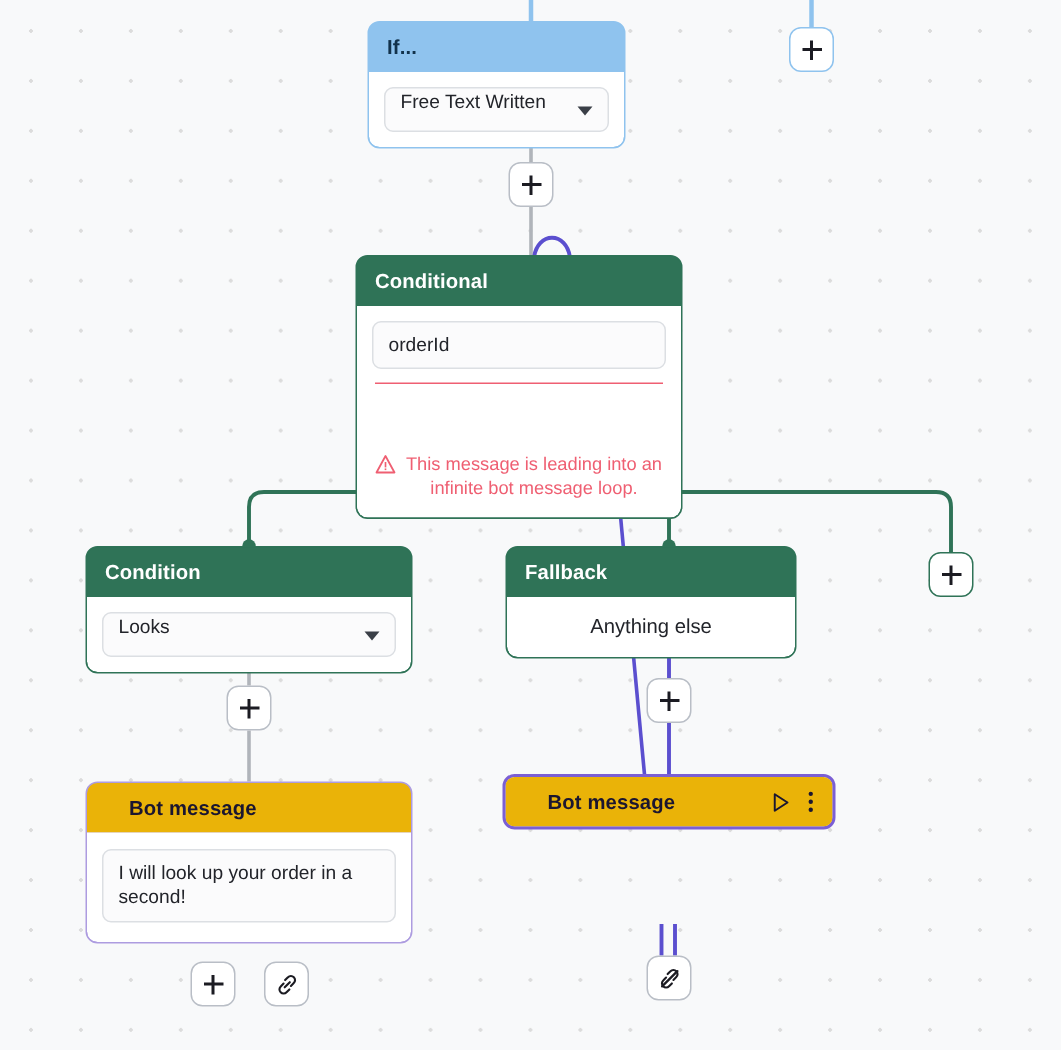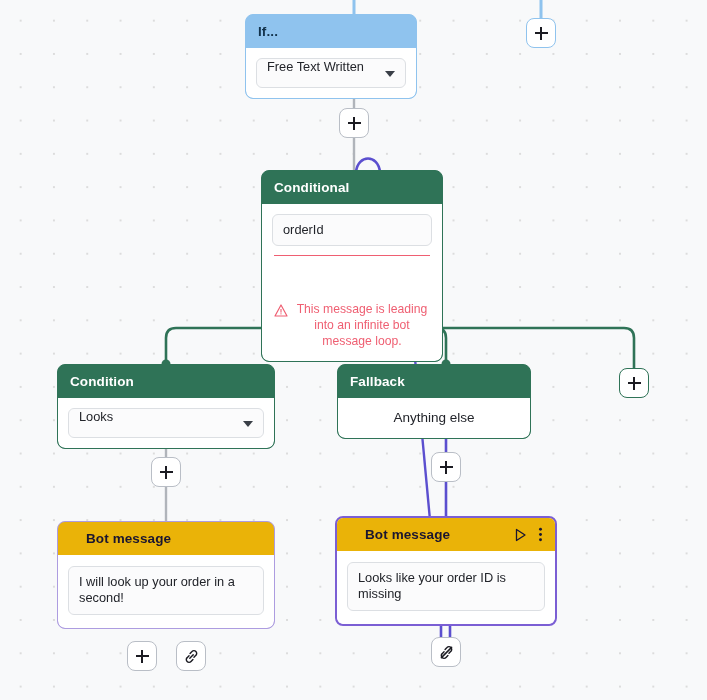--- a/index.html
+++ b/index.html
@@ -96,22 +96,22 @@
   
   .select-box {
     position: relative;
     box-sizing: border-box;
     width: 100%;
     height: 30px;
     border: 1px solid #dcdfe3;
     border-radius: 6px;
     background: #fbfbfc;
     display: flex;
-    align-items: flex-start;
-    padding: 0 10px;
+    align-items: flex-end;
+    padding: 12px 10px;
     font-size: 12.8px;
     color: #22242a;
   }
   .caret {
     position: absolute;
     right: 10px;
     top: 50%;
     width: 0;
     height: 0;
     margin-top: -2px;
@@ -258,21 +258,21 @@
   </div>
 
   <div class="mini-btn blue-b" style="left:526px; top:18px;">
     <span class="plus"></span>
   </div>
 
   <div class="mini-btn" style="left:339px; top:108px;">
     <span class="plus"></span>
   </div>
 
-  <div class="node green" style="left:261px; top:170px; width:182px;">
+  <div class="node green" style="left:237px; top:170px; width:218px;">
     <div class="node-header">
       <span>Conditional</span>
     </div>
     <div class="node-body">
       <div class="text-box">
         <span>orderId</span>
       </div>
       <div class="error-sep"></div>
       <div class="error-row">
         <span class="warn-icon">
@@ -342,25 +342,20 @@
         </span>
         <span class="icon-btn">
           <svg width="5" height="15" viewBox="0 0 5 15">
             <circle cx="2.5" cy="2.2" r="1.45" fill="#1b1630"></circle>
             <circle cx="2.5" cy="7.5" r="1.45" fill="#1b1630"></circle>
             <circle cx="2.5" cy="12.8" r="1.45" fill="#1b1630"></circle>
           </svg>
         </span>
       </span>
     </div>
-    <div class="node-body" style="padding:11px 10px 13px 10px;">
-      <div class="text-box">
-        <span>Looks like your order ID is missing</span>
-      </div>
-    </div>
   </div>
 
   <div class="mini-btn" style="left:127px; top:641px;">
     <span class="plus"></span>
   </div>
   <div class="mini-btn" style="left:176px; top:641px;">
     <span class="icon-btn">
       <svg width="17" height="17" viewBox="0 0 18 18">
         <path d="M7.2 10.8 L10.8 7.2" stroke="#1b1b22" stroke-width="1.5" fill="none" stroke-linecap="round"></path>
         <path d="M6.4 8.2 L4.4 10.2 a2.9 2.9 0 1 0 4.1 4.1 l2-2" stroke="#1b1b22" stroke-width="1.5" fill="none" stroke-linecap="round"></path>

